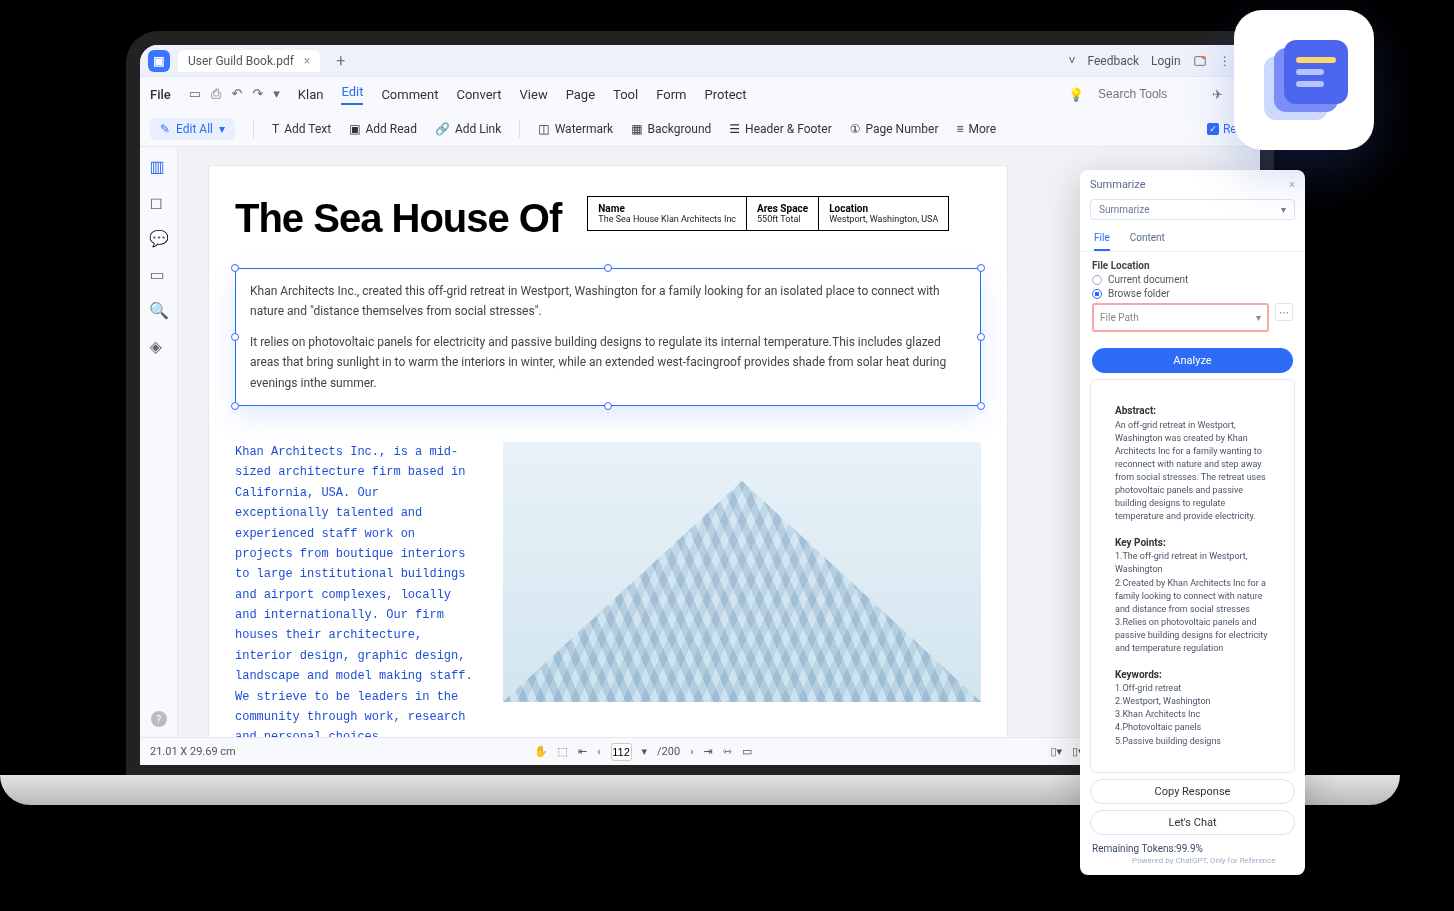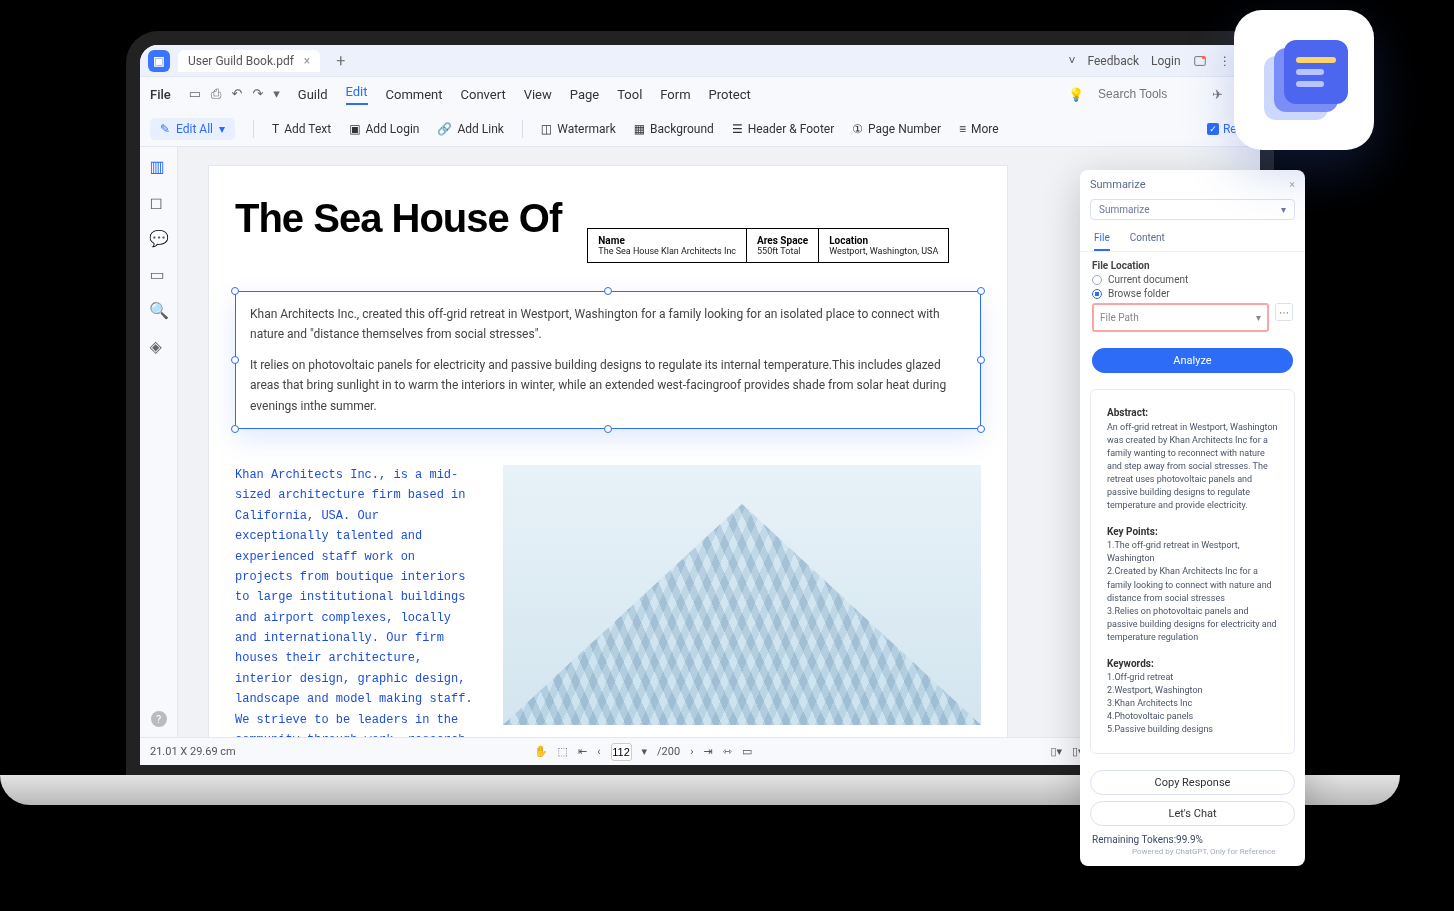--- a/index.html
+++ b/index.html
@@ -77,21 +77,21 @@
   .leftbar .licon { width:18px;height:18px;color:#666;cursor:pointer; }
   .leftbar .licon.active { color:#2d6cf6; }
   .leftbar .help { margin-top:auto; margin-bottom:10px; width:16px;height:16px;border-radius:50%;background:#bbb;color:#fff;font-size:11px;display:flex;align-items:center;justify-content:center;}
   .canvas { flex:1; padding:18px 30px; overflow:auto; position:relative;}
   .page {
     width:800px; background:#fff; border:1px solid #e3e7ef; padding:30px 26px;
     position:relative;
   }
   .doc-head { display:flex; gap:26px; align-items:flex-start; }
   .doc-title { font-size:40px; font-weight:800; letter-spacing:-1px; line-height:1.1; font-family:Liberation Sans, sans-serif; }
-  .info-table { border-collapse:collapse; font-size:10px;margin-top:32px; }
+  .info-table { border-collapse:collapse; font-size:10px; }
   .info-table th, .info-table td { border:1px solid #000; padding:6px 10px; text-align:left; vertical-align:top;}
   .info-table th { font-weight:700; }
   .info-table .val { font-weight:400; font-size:9px; color:#222; }
   .sel-box {
     margin-top:28px; position:relative; border:1.5px solid #2d6cf6; padding:12px 14px;
     font-size:12px; color:#444; line-height:1.7;
     box-shadow:0 10px 25px rgba(45,108,246,.15);
   }
   .handle { position:absolute; width:8px;height:8px;border:1.5px solid #2d6cf6;background:#fff;border-radius:50%;}
   .h-tl{top:-5px;left:-5px;} .h-tr{top:-5px;right:-5px;}
@@ -135,21 +135,21 @@
   .ai-panel .tabs .t { padding:6px 0; color:#5a6b8f; cursor:pointer;}
   .ai-panel .tabs .t.active{ color:#2d6cf6; border-bottom:2px solid #2d6cf6;}
   .ai-panel .sect { padding:8px 12px; }
   .ai-panel .radio { display:flex; align-items:center; gap:6px; margin:3px 0; font-size:10px; color:#555;}
   .ai-panel .radio .dot{width:10px;height:10px;border:1px solid #9aa8c0;border-radius:50%;}
   .ai-panel .radio.checked .dot{border-color:#2d6cf6;background:radial-gradient(#2d6cf6 40%,#fff 45%);}
   .ai-panel .paths{display:flex; gap:6px; margin-top:4px;}
   .ai-panel .pathbox{flex:1;border:2px solid #fca5a5;border-radius:3px;padding:7px 6px;font-size:10px;color:#888;}
   .ai-panel .morebtn{width:18px;height:18px;border:1px solid #dbe1ee;border-radius:3px;display:flex;align-items:center;justify-content:center;color:#666;}
   .ai-panel .analyze{ margin:8px 12px 6px; background:#2d6cf6; color:#fff; text-align:center; padding:6px 0; border-radius:14px; font-size:11px; cursor:pointer;}
-  .ai-panel .result { margin:16px 10px; border:1px solid #e6eaf3; border-radius:6px; padding:16px; font-size:9px; color:#4a5568; line-height:1.45;}
+  .ai-panel .result { margin:6px 10px; border:1px solid #e6eaf3; border-radius:6px; padding:24px; font-size:9px; color:#4a5568; line-height:1.45;}
   .ai-panel .result b{font-size:10px;color:#333;}
   .ai-panel .act-btn{ margin:6px 10px 0; border:1px solid #dbe1ee; border-radius:14px; text-align:center; padding:5px 0; font-size:11px; color:#333; cursor:pointer;}
   .ai-panel .tokens{ padding:8px 12px 2px; font-size:10px; color:#3a4a6a;}
   .ai-panel .pwr{ padding:0 12px 10px; font-size:8px; color:#a3adc2;margin-left:40px;}
   
   .badge {
     position:absolute; top:10px; right:80px; width:140px; height:140px;
     background:#fff; border-radius:28px; box-shadow:0 20px 50px rgba(60,90,200,.25);
     display:flex; align-items:center; justify-content:center; z-index:200;
   }
@@ -191,21 +191,21 @@
 
   <div class="menubar">
     <span class="file mitem">File</span>
     <div class="icongrp">
       <span>▭</span>
       <span>⎙</span>
       <span>↶</span>
       <span>↷</span>
       <span>▾</span>
     </div>
-    <span class="mitem">Guild</span>
+    <span class="mitem">Klan</span>
     <span class="mitem active">Edit</span>
     <span class="mitem">Comment</span>
     <span class="mitem">Convert</span>
     <span class="mitem">View</span>
     <span class="mitem">Page</span>
     <span class="mitem">Tool</span>
     <span class="mitem">Form</span>
     <span class="mitem">Protect</span>
     <div class="right">
       <span>💡</span>
@@ -221,21 +221,21 @@
       <span>Edit All</span>
       <span>▾</span>
     </div>
     <div class="divider"></div>
     <div class="ritem">
         <span>T</span>
         <span>Add Text</span>
       </div>
     <div class="ritem">
         <span>▣</span>
-        <span>Add Login</span>
+        <span>Add Read</span>
       </div>
     <div class="ritem">
         <span>🔗</span>
         <span>Add Link</span>
       </div>
     <div class="divider"></div>
     <div class="ritem">
         <span>◫</span>
         <span>Watermark</span>
       </div>

